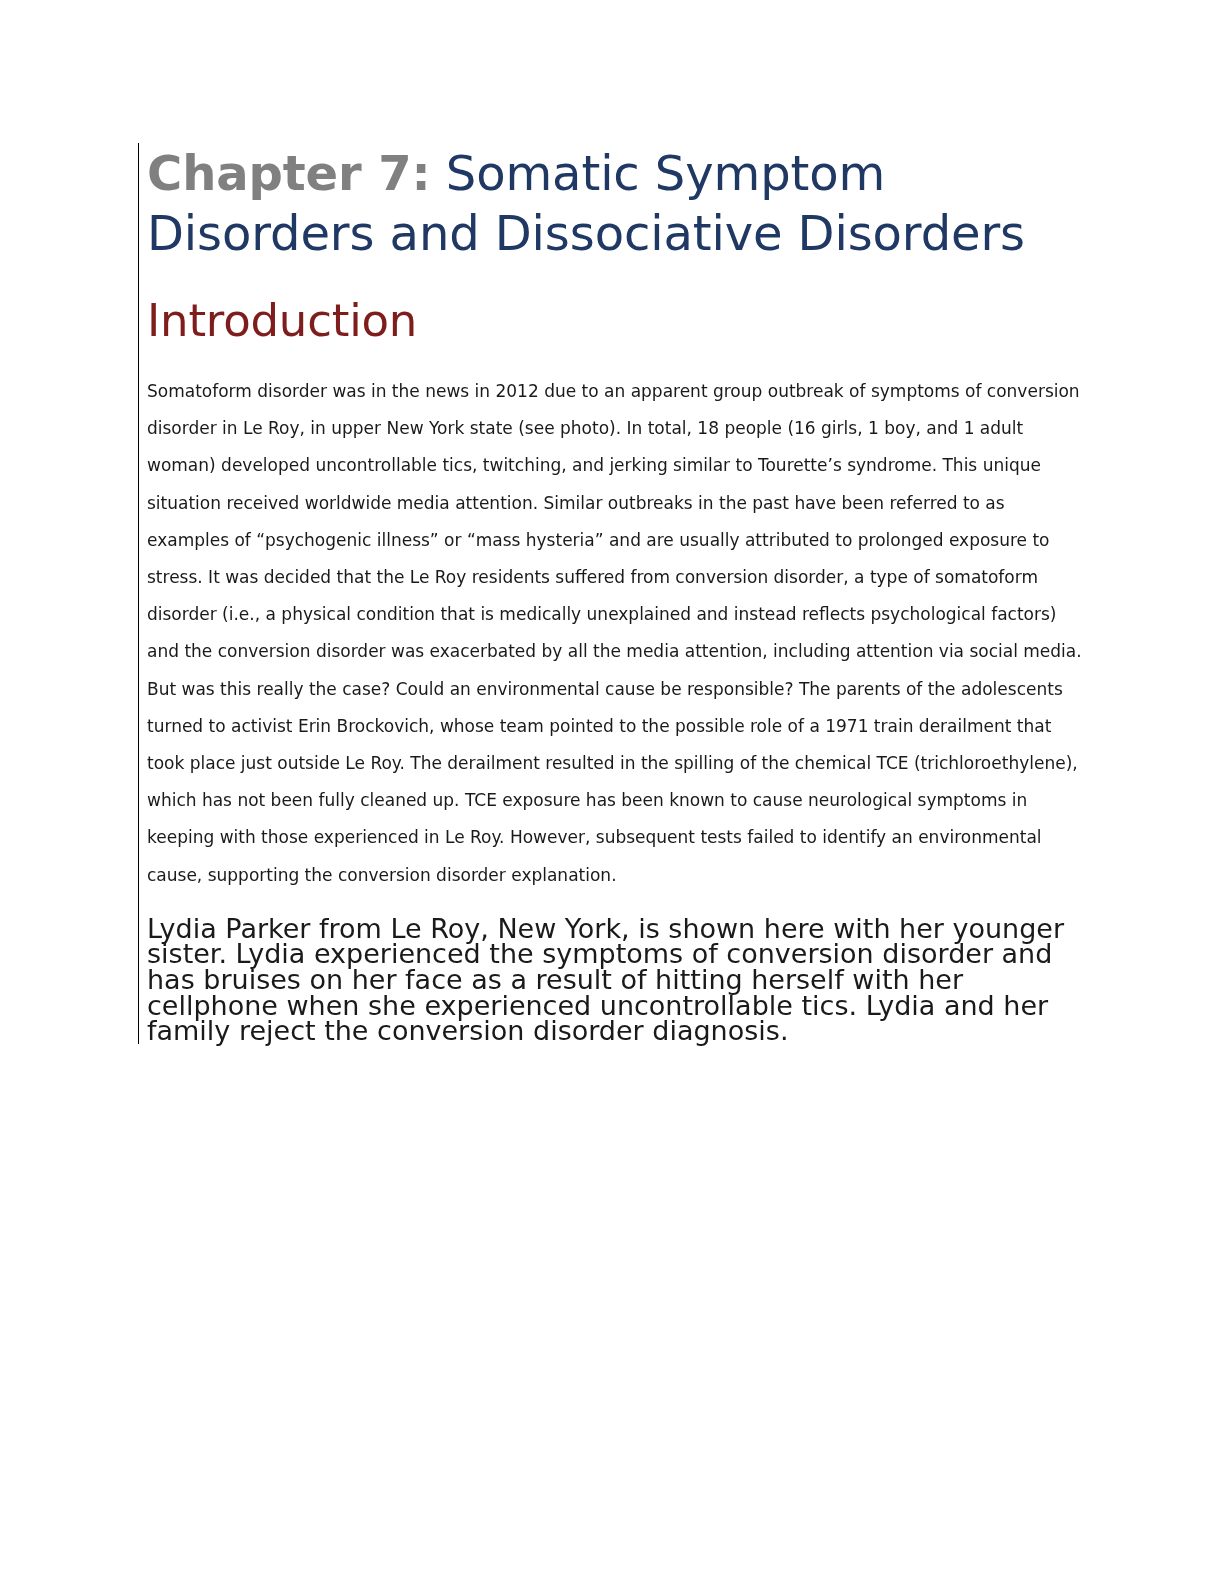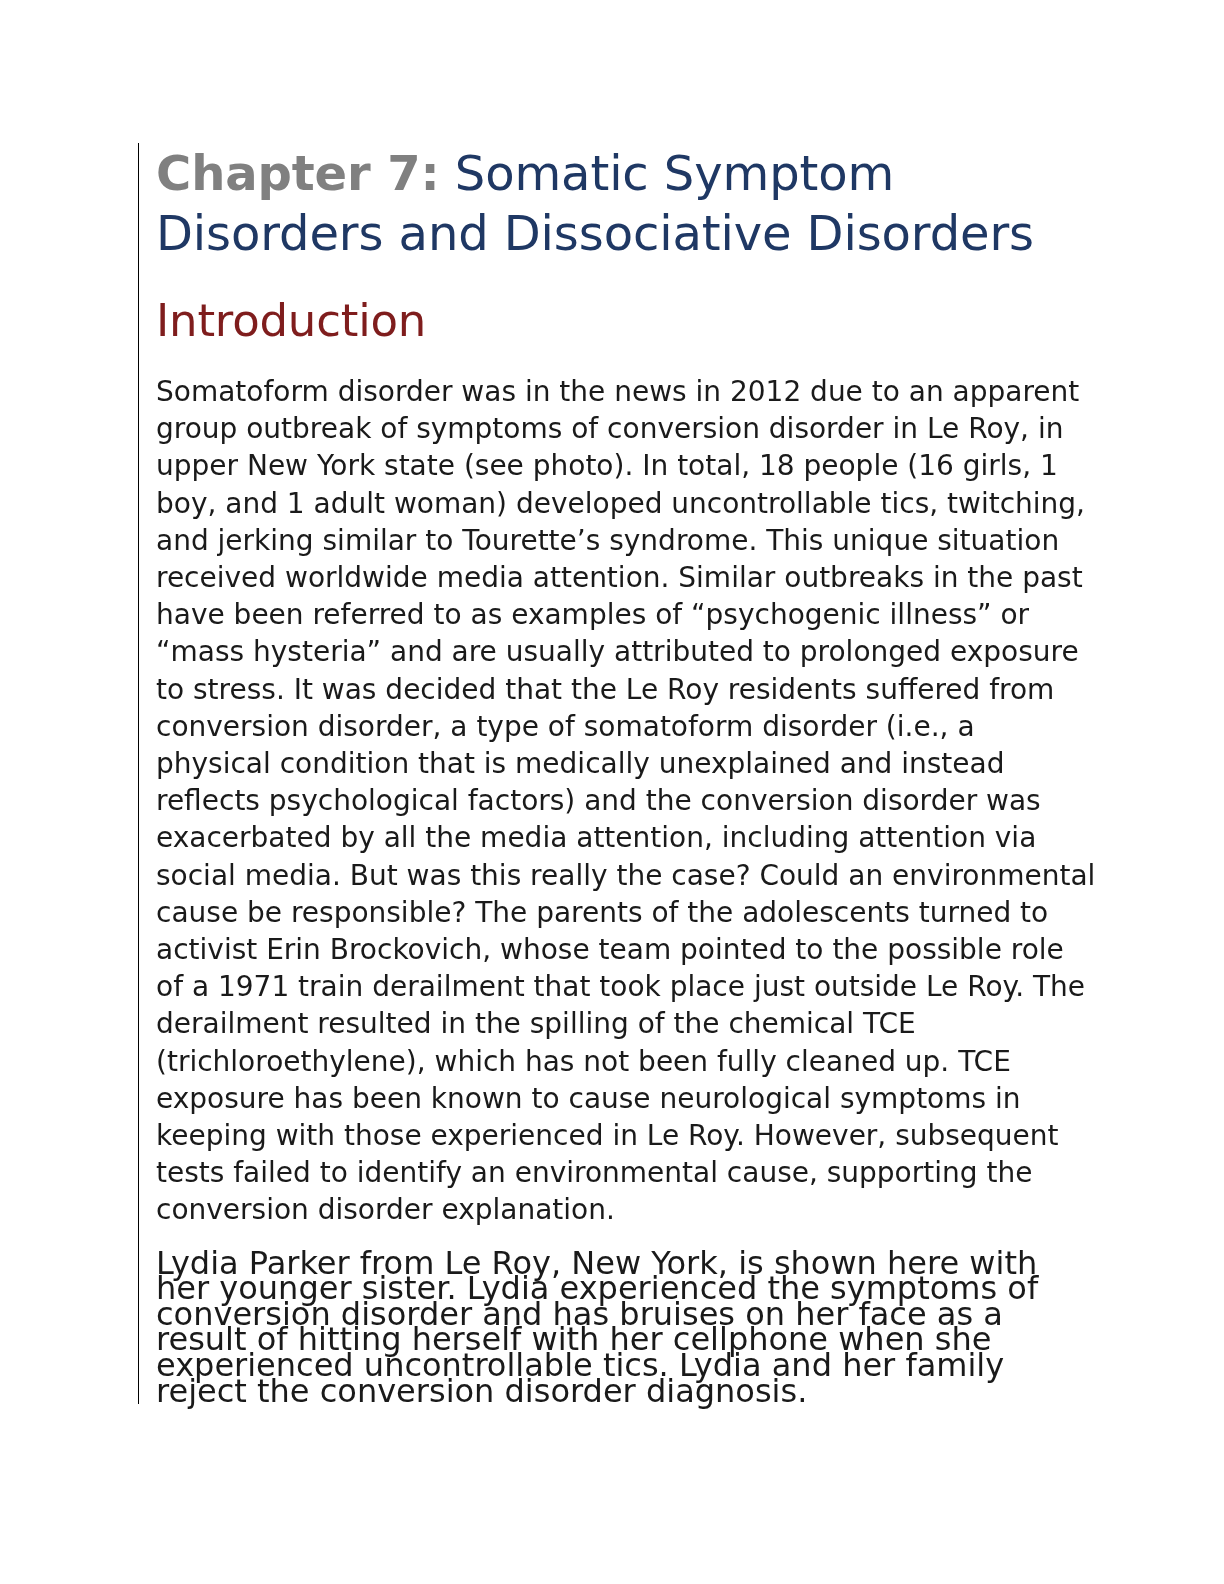--- a/index.html
+++ b/index.html
@@ -22,21 +22,21 @@
     box-sizing: border-box;
   }
 
   
   .content-block {
     position: absolute;
     left: 138px;
     top: 143px;
     width: 940px;
     border-left: 1.4px solid #000000;
-    padding-left: 17px;
+    padding-left: 8px;
     box-sizing: content-box;
   }
 
   .chapter-title {
     margin: 0;
     padding: 0;
     font-size: 48px;
     line-height: 60px;
     font-weight: normal;
     color: #1f3864;
@@ -54,31 +54,31 @@
     line-height: 58px;
     font-weight: normal;
     color: #7f1d1d;
     margin-top: 29px;
     letter-spacing: -0.2px;
   }
 
   .body-paragraph {
     margin: 0;
     padding: 0;
-    font-size: 28px;
+    font-size: 17px;
     line-height: 37.2px;
     color: #1a1a1a;
     margin-top: 23px;
     text-align: left;
   }
 
   .caption-paragraph {
     margin: 0;
     padding: 0;
-    font-size: 32px;
+    font-size: 27px;
     line-height: 25.6px;
     color: #1a1a1a;
     margin-top: 22px;
     text-align: left;
   }
 </style>
 </head>
 <body>
 
 <div class="page">

